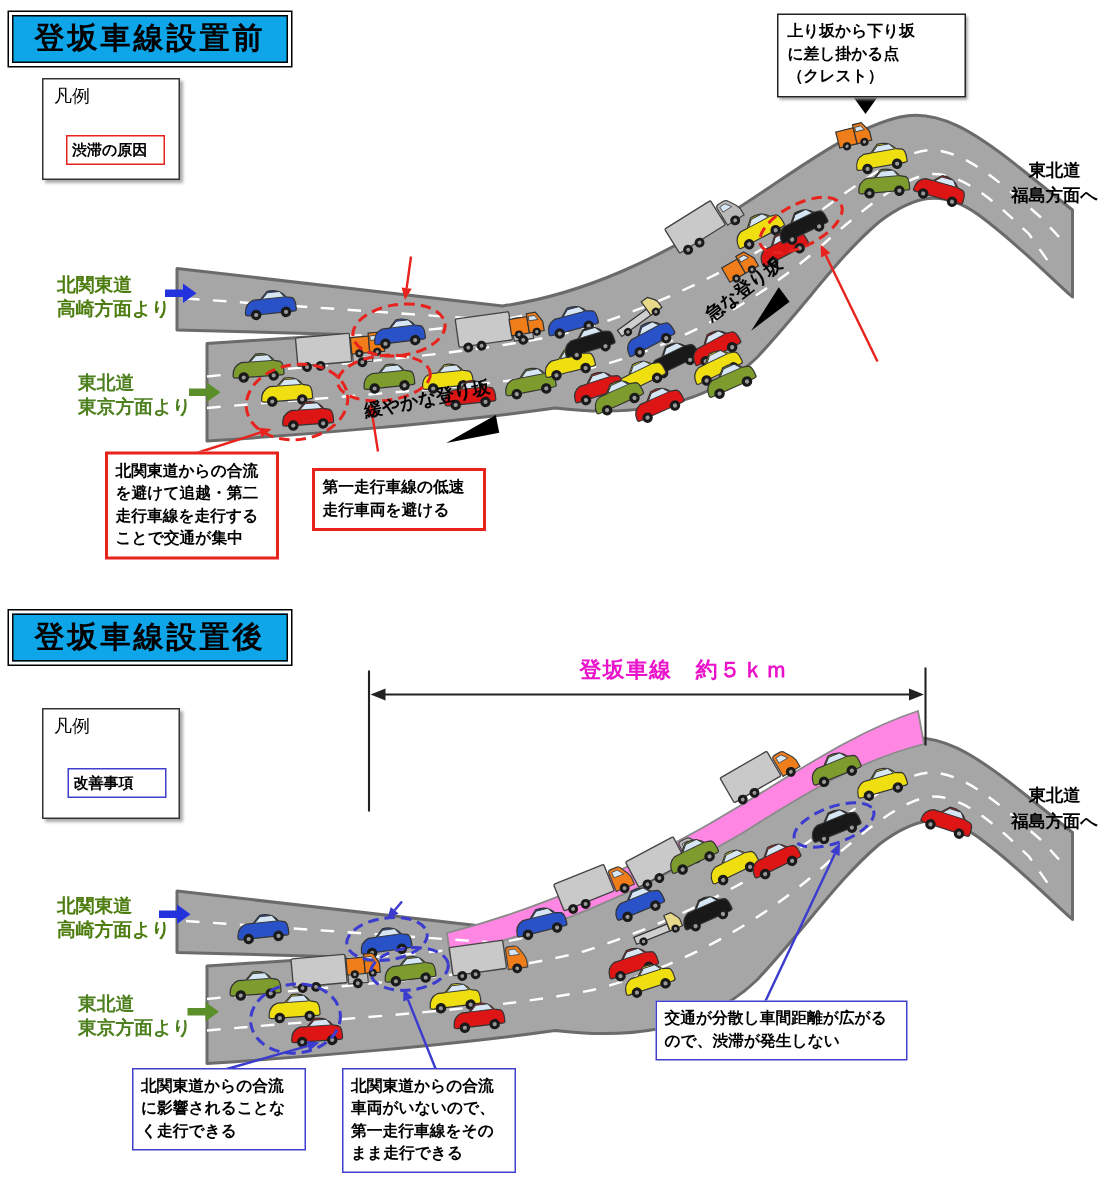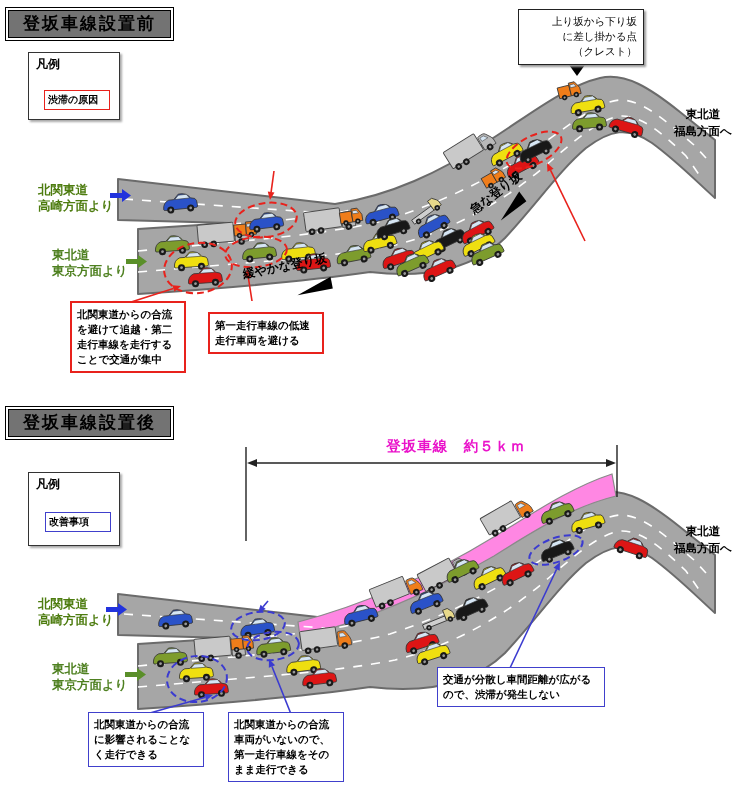--- a/index.html
+++ b/index.html
@@ -1,37 +1,37 @@
 <!DOCTYPE html>
 <html><head>
 <meta charset="utf-8">
 <style>
   html,body{margin:0;padding:0}
   body{width:737px;height:785px;position:relative;background:#fff;
        font-family:"Liberation Sans","DejaVu Sans",sans-serif;color:#000;overflow:hidden}
   .pre{white-space:pre-line}
   #stage{position:absolute;left:0;top:0;width:737px;height:785px}
   svg#art{position:absolute;left:0;top:0}
-  .title-box{position:absolute;left:8px;background:#737373;border:1.5px solid #000;
+  .title-box{position:absolute;left:8px;background:#0ea5e9;border:1.5px solid #000;
        outline:1.5px solid #000;outline-offset:2px;padding:1px 14px 2px;
-       font-size:17px;font-weight:bold;letter-spacing:2px;z-index:5}
+       font-size:20px;font-weight:bold;letter-spacing:2px;z-index:5}
   .legend-box{position:absolute;left:28px;width:90px;background:#fff;
        border:1.5px solid #333;box-shadow:2px 2px 2px #aaa;z-index:2}
-  .legend-title{position:absolute;left:7px;top:3px;font-size:12px;font-weight:bold}
+  .legend-title{position:absolute;left:7px;top:3px;font-size:12px;font-weight:normal}
   .legend-item{position:absolute;background:#fff;font-size:10px;font-weight:bold;
        padding:2px 3px;z-index:3}
   .legend-item.red{border:1.5px solid #e8221c}
   .legend-item.blue{border:1.5px solid #4040cc}
   .callout{position:absolute;background:#fff;font-weight:bold;font-size:10.5px;
        line-height:1.42;padding:4px 5px;z-index:4}
   .callout.red{border:2px solid #e8221c}
   .callout.blue{border:1.5px solid #4040cc}
   .plain-box{position:absolute;background:#fff;border:1.2px solid #222;
-       box-shadow:1.5px 1.5px 2px #999;font-size:10.5px;font-weight:normal;
-       text-align:right;line-height:1.45;padding:4px 6px;z-index:4}
+       box-shadow:1.5px 1.5px 2px #999;font-size:10.5px;font-weight:bold;
+       text-align:left;line-height:1.45;padding:4px 6px;z-index:4}
   .dir-label{position:absolute;font-weight:bold;font-size:12.5px;line-height:1.3;z-index:3}
   .dir-label.blue{color:#4d7c0f}
   .dir-label.green{color:#4e8020}
   .dest-label{position:absolute;font-weight:bold;font-size:11.5px;line-height:1.5;
        text-align:center;width:70px;z-index:3}
   .slope-label{position:absolute;font-weight:bold;font-size:12px;z-index:3;
        transform-origin:left center;white-space:nowrap}
   .measure-label{position:absolute;left:356px;top:437px;width:200px;text-align:center;
        font-size:14.5px;font-weight:bold;letter-spacing:1px;color:#ea12ca;z-index:3}
 </style>

